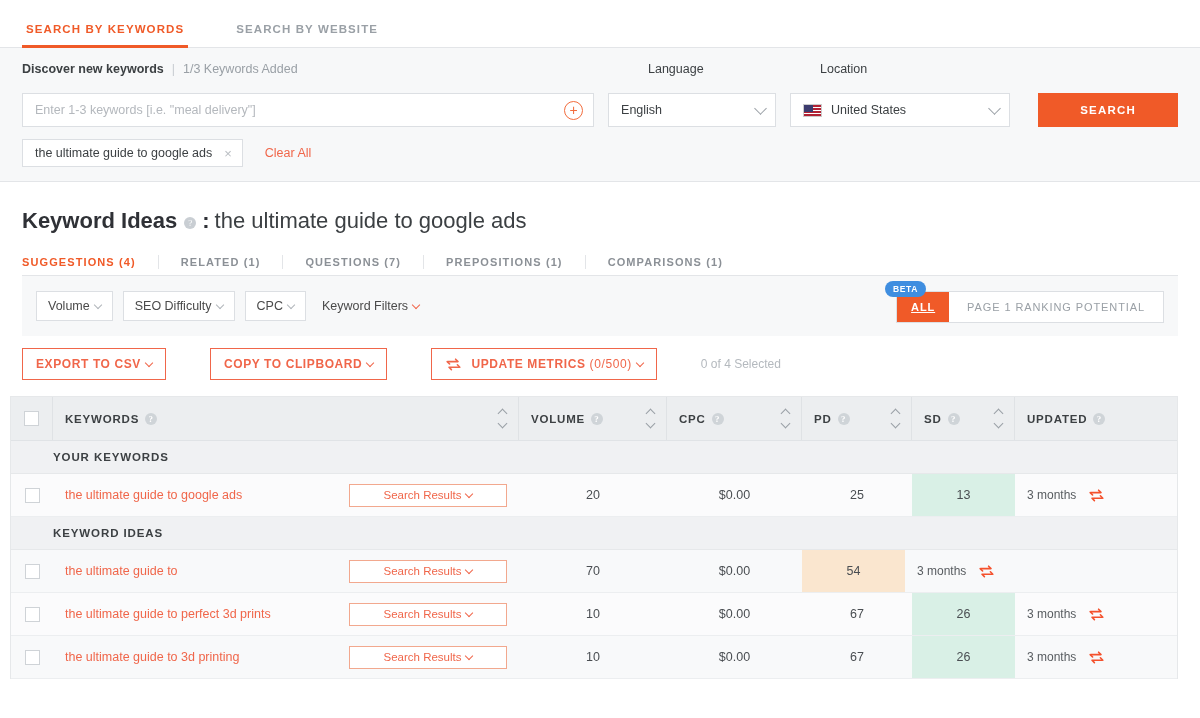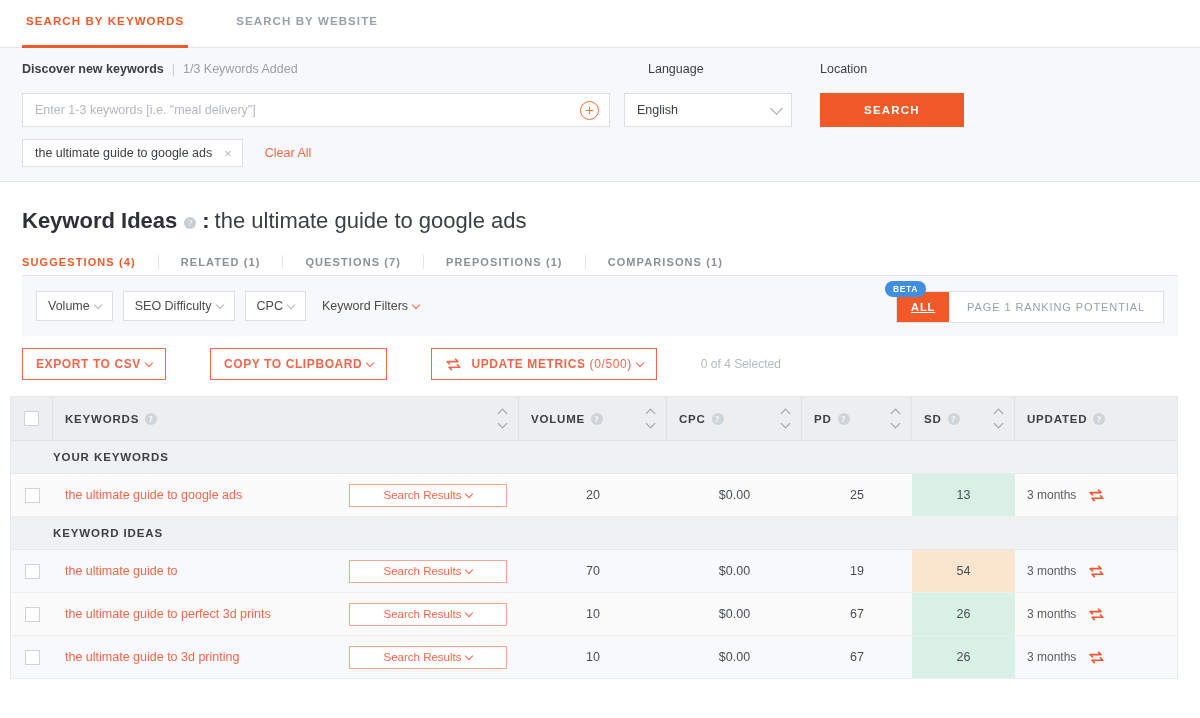--- a/index.html
+++ b/index.html
@@ -18,21 +18,21 @@
     display: flex;
     align-items: flex-end;
     padding-left: 22px;
     background: #fff;
   }
   .top-tab {
     font-size: 11.5px;
     letter-spacing: 1.1px;
     font-weight: 700;
     color: #9aa0a6;
-    padding: 0 4px 18px 4px;
+    padding: 0 4px 10px 4px;
     margin-right: 44px;
     border-bottom: 3px solid transparent;
     cursor: pointer;
     position: relative;
     bottom: -1px;
   }
   .top-tab.active { color: #f05a28; border-bottom-color: #f05a28; }
 
   
   .search-panel {
@@ -302,20 +302,27 @@
       <span class="plus-icon">+</span>
     </div>
 
     <div class="sel-wrap">
       <div class="sel-box sel-lang">
         <span class="sel-text">English</span>
         <span class="chev"></span>
       </div>
     </div>
 
+    <div class="sel-wrap">
+      <div class="sel-box sel-loc">
+        <span class="flag"></span>
+        <span class="sel-text">United States</span>
+        <span class="chev"></span>
+      </div>
+    </div>
 
     <button class="search-btn">SEARCH</button>
   </div>
 
   <div class="chip-row">
     <div class="chip">
       <span>the ultimate guide to google ads</span>
       <span class="chip-x">×</span>
     </div>
     <span class="clear-all">Clear All</span>
@@ -493,21 +500,20 @@
     </div>
     <div class="td c-kw">
       <span class="kw-link">the ultimate guide to</span>
       <span class="sr-btn">
         <span>Search Results</span>
         <span class="chev-sm"></span>
       </span>
     </div>
     <div class="td c-vol">70</div>
     <div class="td c-cpc">$0.00</div>
-    <div class="td c-pd">19</div>
     <div class="td c-sd sd-peach">54</div>
     <div class="td c-upd">
       <span class="upd-text">3 months</span>
       <span class="refresh-ico">
         <svg width="17" height="15" viewBox="0 0 17 15" fill="none" stroke="#f4512c" stroke-width="1.6" stroke-linecap="round" stroke-linejoin="round">
           <path d="M3 4.6 h10 l-2.4 -2.4"></path>
             <path d="M2.2 4.6 l2.4 2.4"></path>
           <path d="M14 10.2 H4 l2.4 2.4"></path>
             <path d="M14.8 10.2 l-2.4 -2.4"></path>
         </svg>

